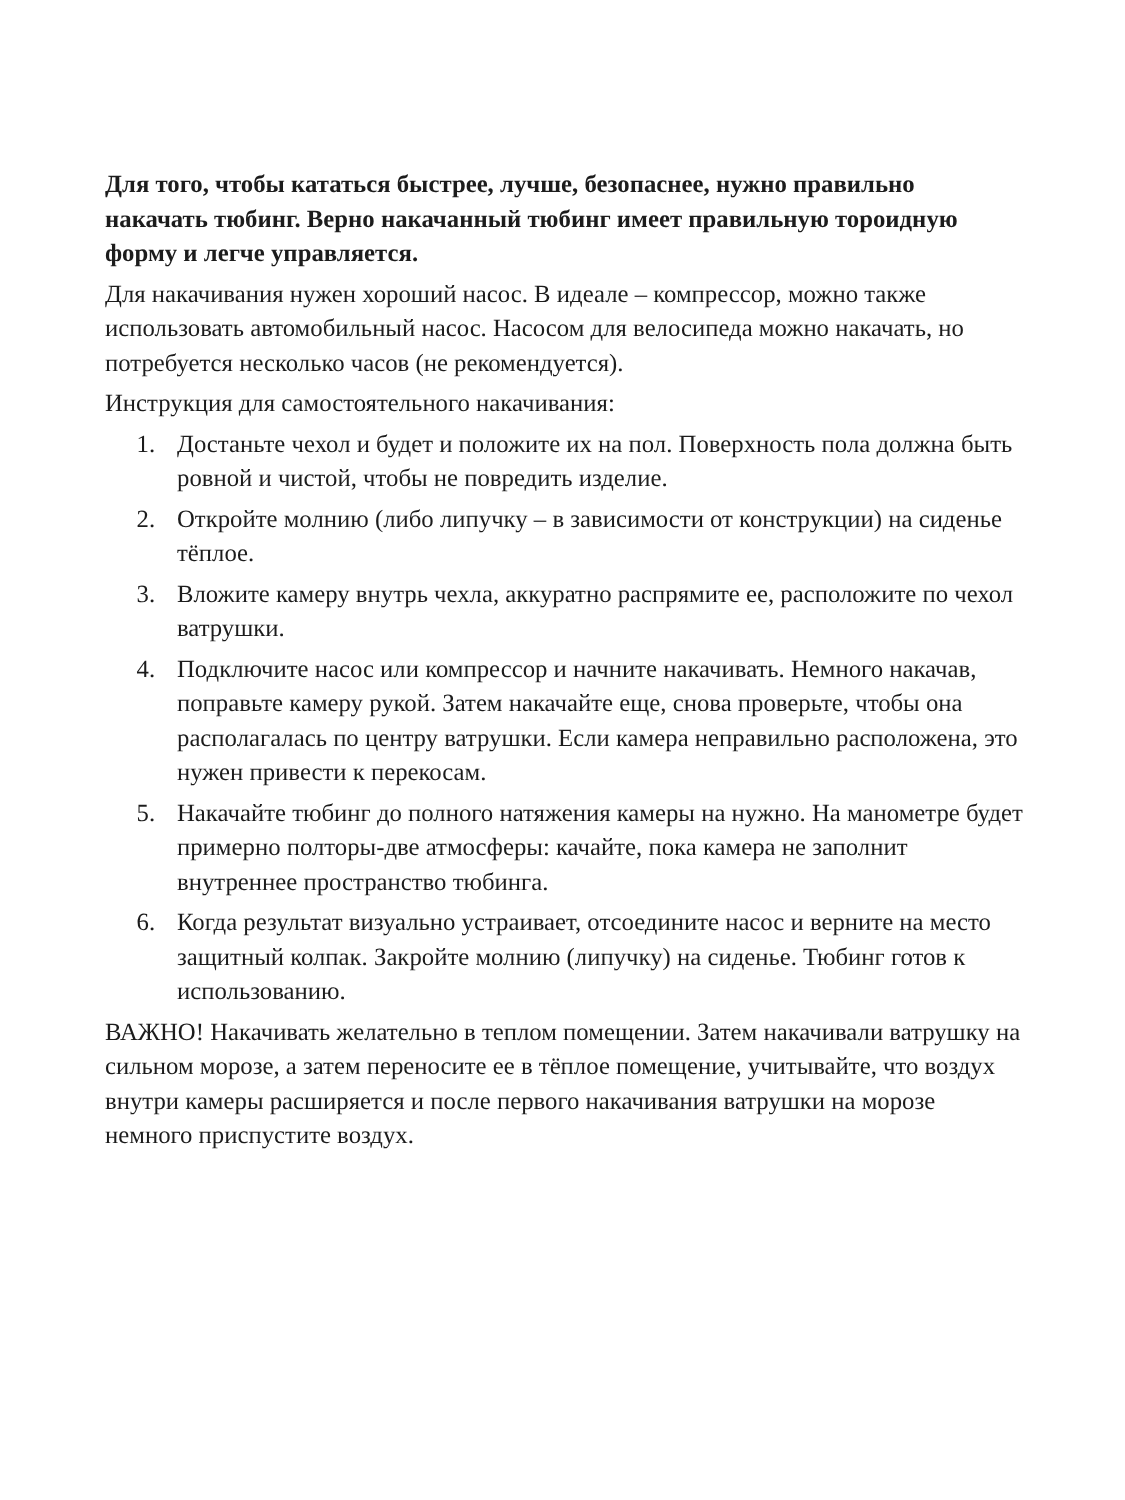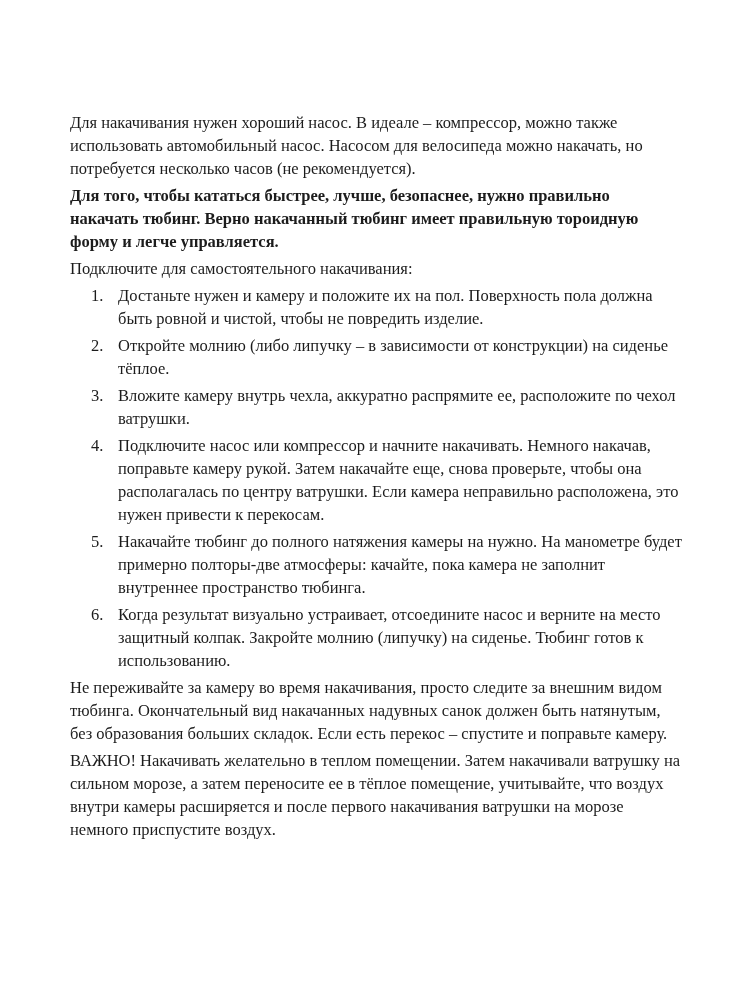--- a/index.html
+++ b/index.html
@@ -49,32 +49,32 @@
   }
   .step-text {
     flex: 1 1 auto;
   }
 </style>
 </head>
 <body style="background: rgb(255, 255, 255); color: rgb(28, 28, 28);">
 
 <div class="page">
 
+  <p class="para bold">Для того, чтобы кататься быстрее, лучше, безопаснее, нужно правильно накачать тюбинг. Верно накачанный тюбинг имеет правильную тороидную форму и легче управляется.</p>
+
   <p class="para">Для накачивания нужен хороший насос. В идеале – компрессор, можно также использовать автомобильный насос. Насосом для велосипеда можно накачать, но потребуется несколько часов (не рекомендуется).</p>
 
-  <p class="para bold">Для того, чтобы кататься быстрее, лучше, безопаснее, нужно правильно накачать тюбинг. Верно накачанный тюбинг имеет правильную тороидную форму и легче управляется.</p>
 
-
-  <p class="para">Подключите для самостоятельного накачивания:</p>
+  <p class="para">Инструкция для самостоятельного накачивания:</p>
 
   <div class="steps">
 
     <div class="step">
       <span class="step-num">1.</span>
-      <span class="step-text">Достаньте нужен и камеру и положите их на пол. Поверхность пола должна быть ровной и чистой, чтобы не повредить изделие.</span>
+      <span class="step-text">Достаньте чехол и будет и положите их на пол. Поверхность пола должна быть ровной и чистой, чтобы не повредить изделие.</span>
     </div>
 
     <div class="step">
       <span class="step-num">2.</span>
       <span class="step-text">Откройте молнию (либо липучку – в зависимости от конструкции) на сиденье тёплое.</span>
     </div>
 
     <div class="step">
       <span class="step-num">3.</span>
       <span class="step-text">Вложите камеру внутрь чехла, аккуратно распрямите ее, расположите по чехол ватрушки.</span>
@@ -90,17 +90,16 @@
       <span class="step-text">Накачайте тюбинг до полного натяжения камеры на нужно. На манометре будет примерно полторы-две атмосферы: качайте, пока камера не заполнит внутреннее пространство тюбинга.</span>
     </div>
 
     <div class="step">
       <span class="step-num">6.</span>
       <span class="step-text">Когда результат визуально устраивает, отсоедините насос и верните на место защитный колпак. Закройте молнию (липучку) на сиденье. Тюбинг готов к использованию.</span>
     </div>
 
   </div>
 
-  <p class="para">Не переживайте за камеру во время накачивания, просто следите за внешним видом тюбинга. Окончательный вид накачанных надувных санок должен быть натянутым, без образования больших складок. Если есть перекос – спустите и поправьте камеру.</p>
 
   <p class="para">ВАЖНО! Накачивать желательно в теплом помещении. Затем накачивали ватрушку на сильном морозе, а затем переносите ее в тёплое помещение, учитывайте, что воздух внутри камеры расширяется и после первого накачивания ватрушки на морозе немного приспустите воздух.</p>
 
 </div>
 
 </body></html>

